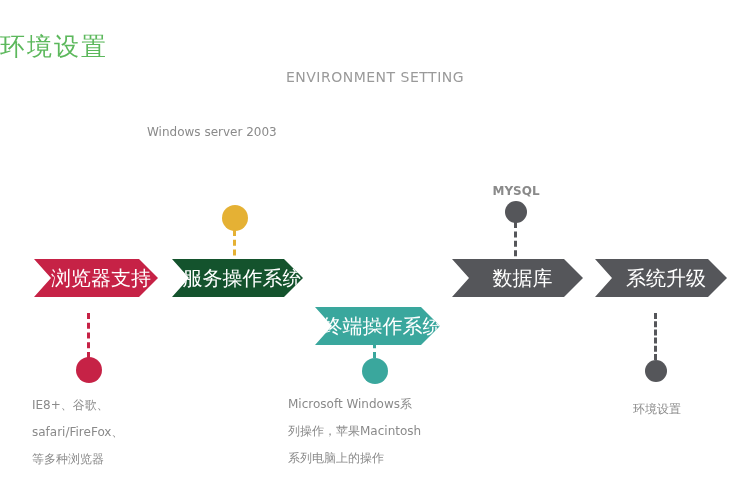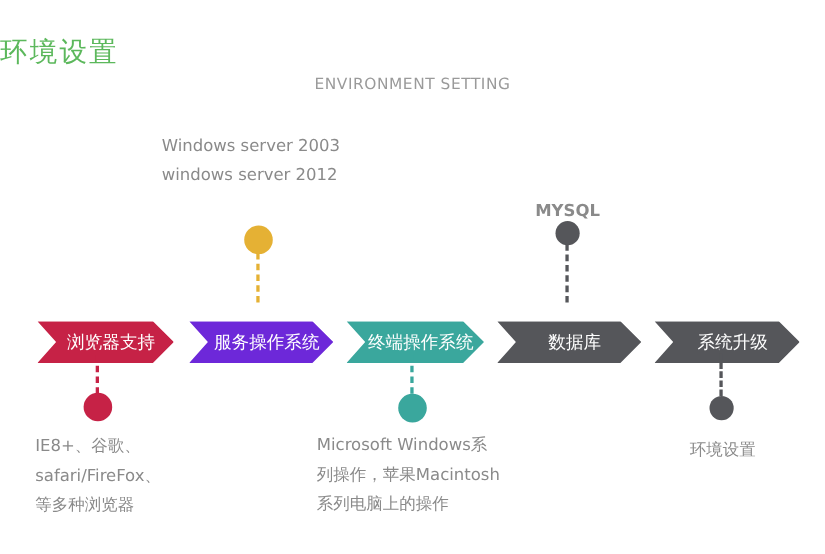--- a/index.html
+++ b/index.html
@@ -17,29 +17,29 @@
     color: #5cb85c; font-weight: 400;
   }
   .subtitle {
     position: absolute; top: 69px; left: 0; width: 750px;
     text-align: center; font-size: 14px; letter-spacing: 0.5px;
     color: #9a9a9a; font-weight: 400;
   }
 
   
   .arrow {
-    position: absolute; top: 292px; height: 38px;
+    position: absolute; top: 259px; height: 38px;
     display: flex; align-items: center; justify-content: center;
-    color: #ffffff; font-size: 16px; padding-left: 10px;
+    color: #ffffff; font-size: 20px; padding-left: 10px;
     clip-path: polygon(0 0, calc(100% - 19px) 0, 100% 50%, calc(100% - 19px) 100%, 0 100%, 17px 50%);
     white-space: nowrap;
   }
   .arrow-1 { left: 34px;  width: 124px; }
   .arrow-2 { left: 172px; width: 131px; }
-  .arrow-3 { left: 315px; width: 125px; }
+  .arrow-3 { left: 315px; width: 125px; margin-top: 48px; }
   .arrow-4 { left: 452px; width: 131px; text-align: right; }
   .arrow-5 { left: 595px; width: 132px; }
 
   
   .dot { position: absolute; border-radius: 50%; }
   .dot-lg { width: 26px; height: 26px; }
   .dot-md { width: 22px; height: 22px; }
   .dot-yellow-top { left: 222px; top: 205px; }
   .dot-dark-top   { left: 505px; top: 201px; }
   .dot-red-btm    { left: 76px;  top: 357px; }
@@ -48,50 +48,49 @@
 
   
   .dash { position: absolute; width: 0; border-left: 3px dashed #000; }
   .dash-yellow-top { left: 233px; top: 230px; height: 45px; }
   .dash-dark-top   { left: 514px; top: 222px; height: 53px; }
   .dash-red-btm    { left: 87px;  top: 313px; height: 45px; }
   .dash-teal-btm   { left: 373px; top: 313px; height: 45px; }
   .dash-dark-btm   { left: 654px; top: 313px; height: 47px; }
 
   
-  .note { position: absolute; font-size: 15px; color: #8a8a8a; line-height: 27px; }
+  .note { position: absolute; font-size: 12px; color: #8a8a8a; line-height: 27px; }
   .note-servers   { left: 147px; top: 119px; }
   .note-mysql     { left: 466px; top: 178px; width: 100px; text-align: center; font-weight: bold; }
   .note-browsers  { left: 32px;  top: 392px; }
   .note-terminal  { left: 288px; top: 391px; }
   .note-upgrade   { left: 607px; top: 396px; width: 100px; text-align: center; }
 </style>
 </head>
 <body>
 
 <div class="canvas">
 
   <div class="title">环境设置</div>
   <div class="subtitle">ENVIRONMENT SETTING</div>
 
   <div class="note note-servers">
     <div>Windows server 2003</div>
-    <div>windows server 2012</div>
   </div>
   <div class="dot dot-lg dot-yellow-top" style="background-color: rgb(229, 177, 52);"></div>
   <div class="dash dash-yellow-top" style="border-left-color: rgb(229, 177, 52);"></div>
 
   <div class="note note-mysql">
     <div>MYSQL</div>
   </div>
   <div class="dot dot-md dot-dark-top" style="background-color: rgb(85, 86, 90);"></div>
   <div class="dash dash-dark-top" style="border-left-color: rgb(85, 86, 90);"></div>
 
   <div class="arrow arrow-1" style="background-color: rgb(198, 34, 70);">浏览器支持</div>
-  <div class="arrow arrow-2" style="background-color: #6d28d9;">服务操作系统</div>
+  <div class="arrow arrow-2" style="background-color: #14532d;">服务操作系统</div>
   <div class="arrow arrow-3" style="background-color: rgb(58, 167, 157);">终端操作系统</div>
   <div class="arrow arrow-4" style="background-color: rgb(85, 86, 90);">数据库</div>
   <div class="arrow arrow-5" style="background-color: rgb(85, 86, 90);">系统升级</div>
 
   <div class="dash dash-red-btm" style="border-left-color: rgb(198, 34, 70);"></div>
   <div class="dot dot-lg dot-red-btm" style="background-color: rgb(198, 34, 70);"></div>
   <div class="note note-browsers">
     <div>IE8+、谷歌、</div>
     <div>safari/FireFox、</div>
     <div>等多种浏览器</div>

